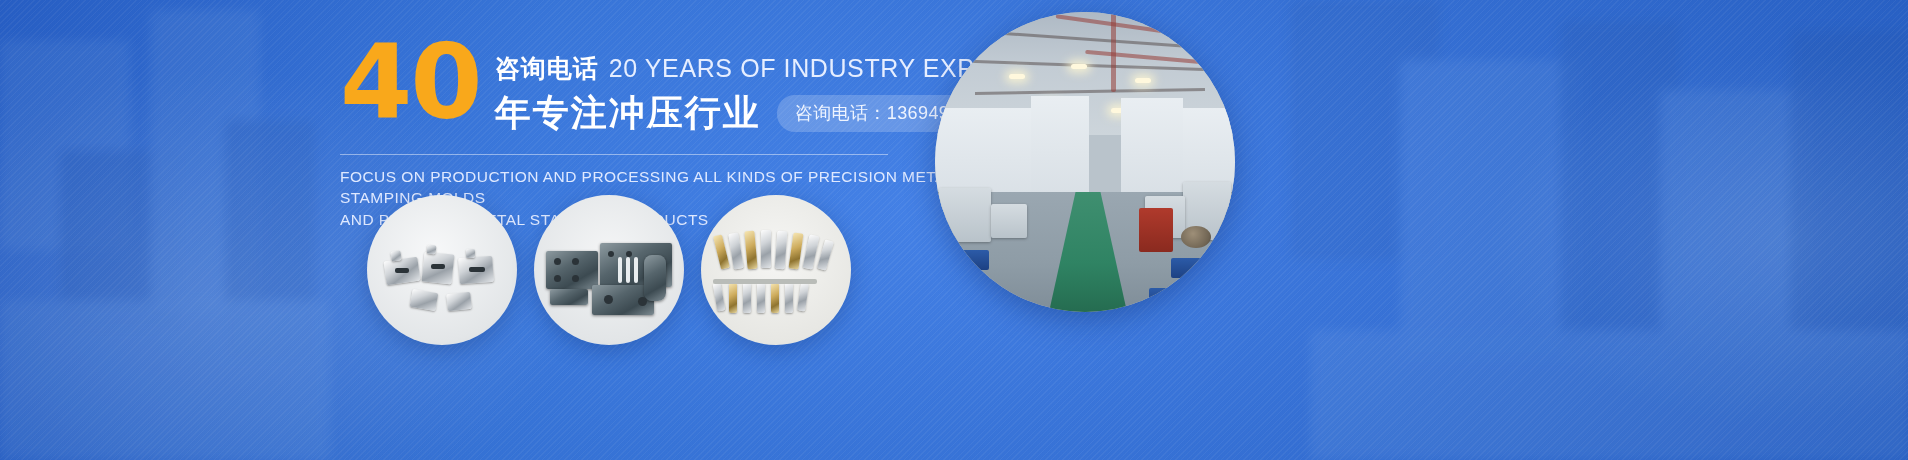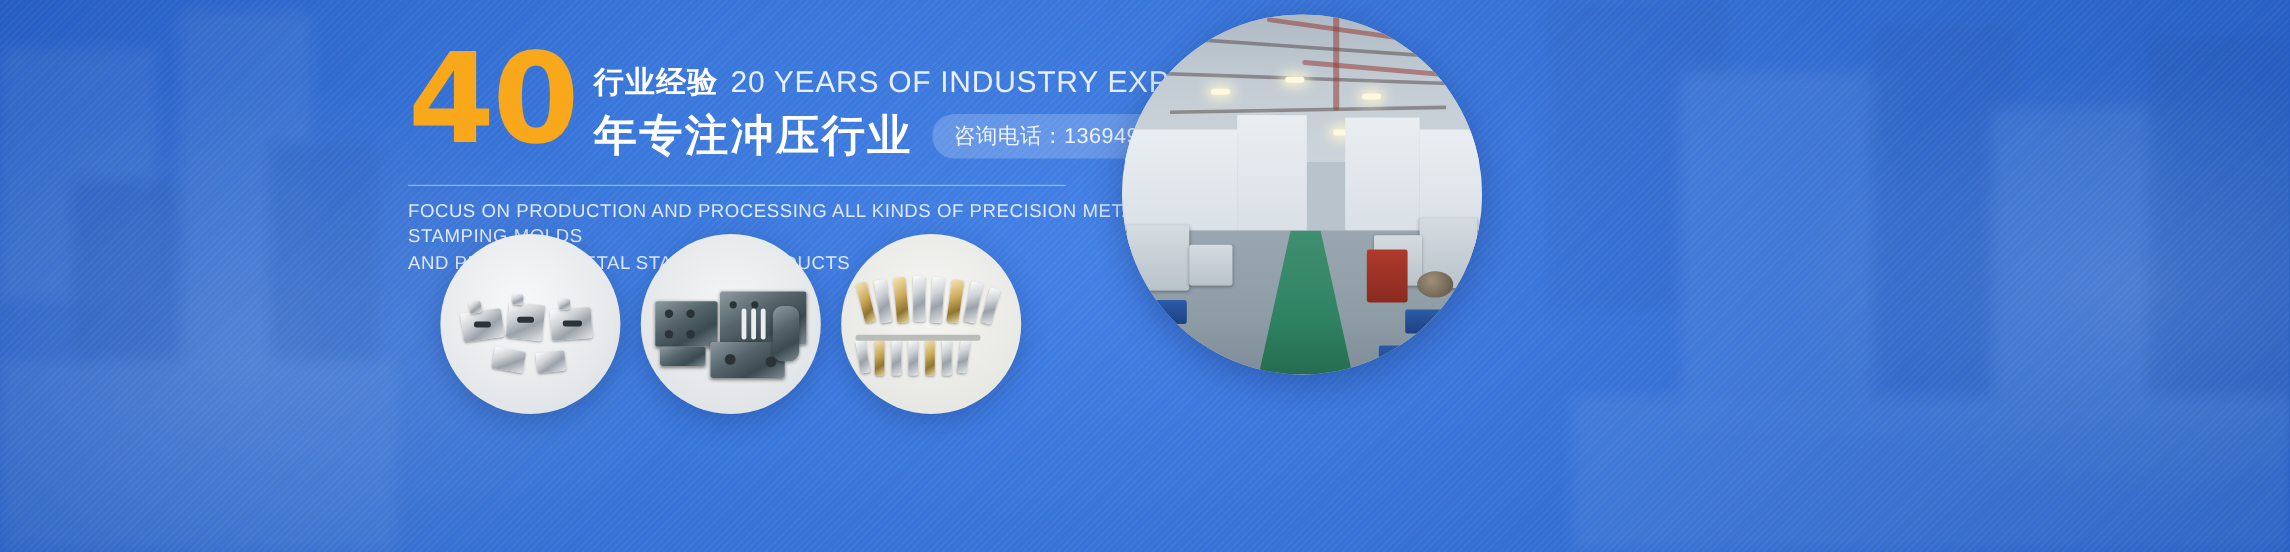--- a/index.html
+++ b/index.html
@@ -265,21 +265,21 @@
   <div class="bg-stripes"></div>
   <div class="bg-vignette"></div>
 
   <div class="copy">
 
     <div class="head-row">
       <div class="big-num">40</div>
 
       <div class="head-lines">
         <div class="line-1">
-          <span class="cn-small">行业经验</span>
+          <span class="cn-small">咨询电话</span>
           <span class="en-head">20 YEARS OF INDUSTRY EXPERIENCE</span>
         </div>
         <div class="line-2">
           <span class="cn-big">年专注冲压行业</span>
           <span class="phone-pill">咨询电话：13694922701</span>
         </div>
       </div>
     </div>
 
     <div class="divider"></div>

